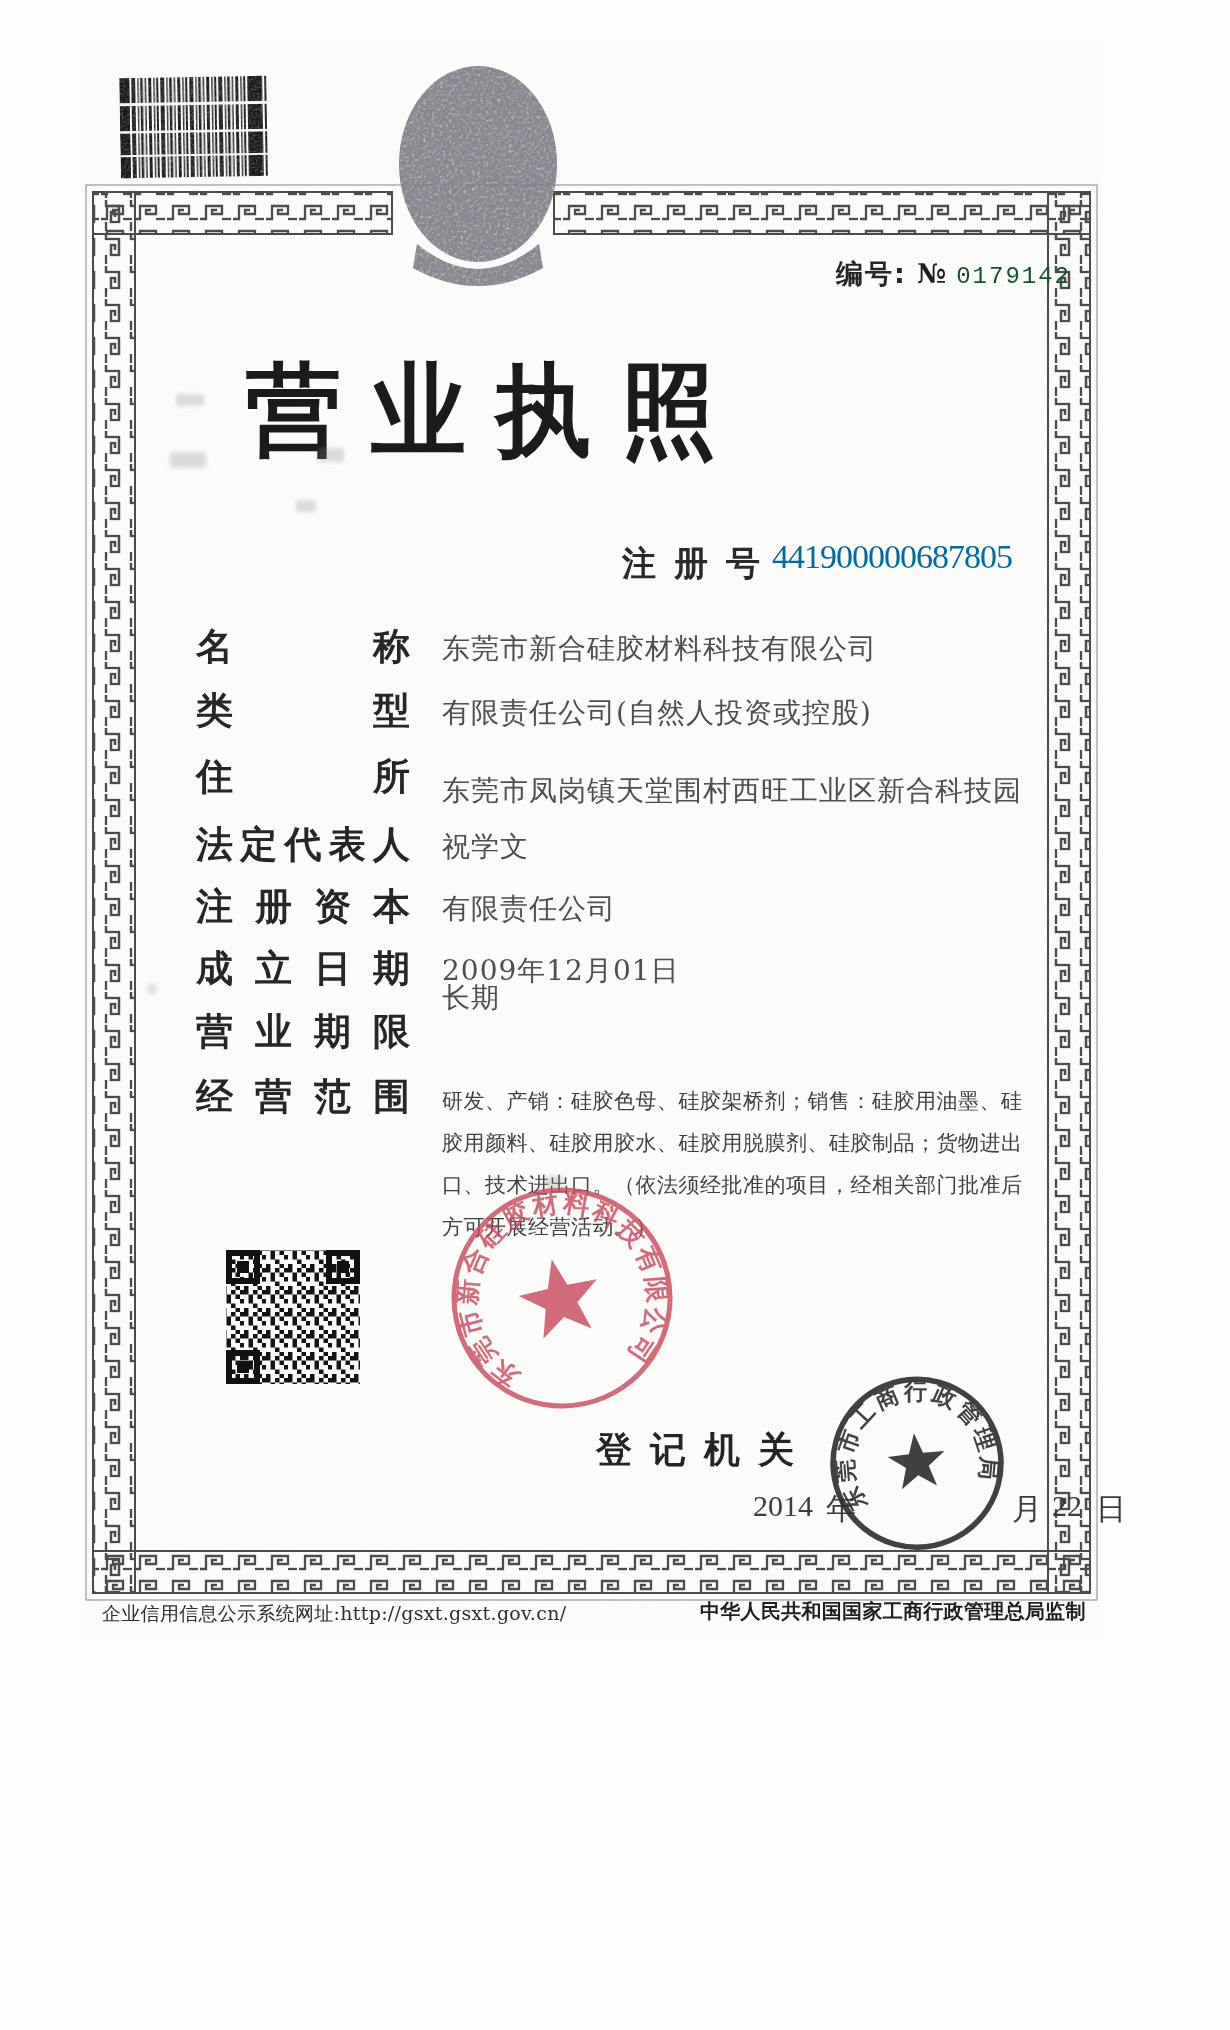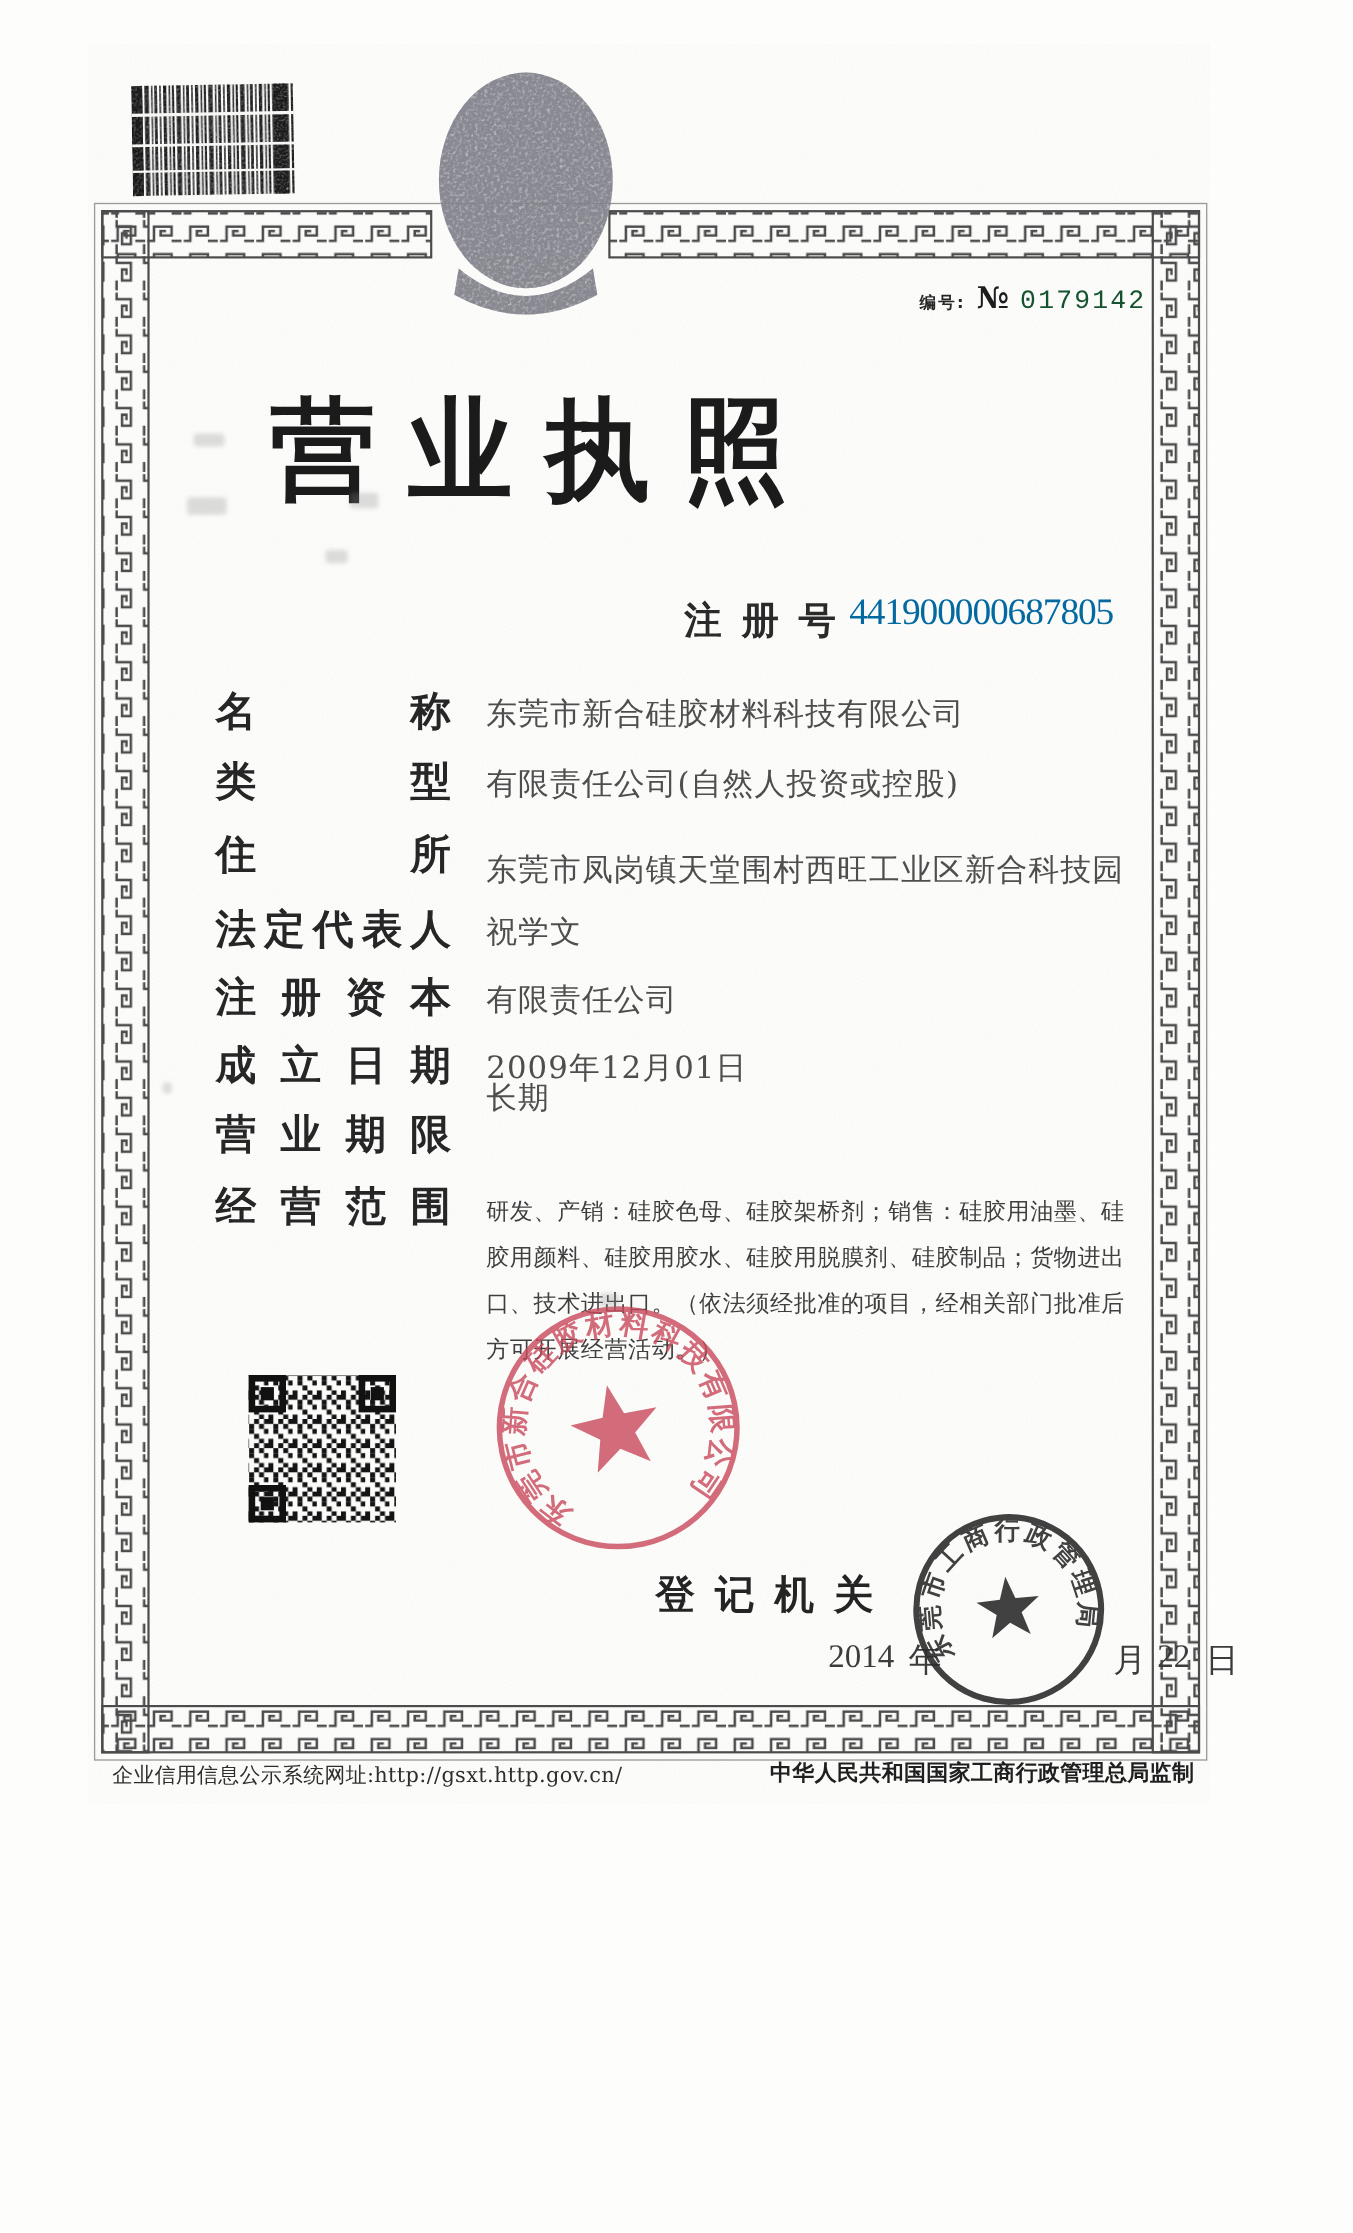--- a/index.html
+++ b/index.html
@@ -5,21 +5,21 @@
   html,body{margin:0;padding:0;}
   body{
     width:1230px;height:2030px;position:relative;overflow:hidden;
     background:#fdfdfc;
     font-family:"DejaVu Sans",sans-serif;
     color:#2f2f2f;
   }
   .abs{position:absolute;}
   
   .serial-line{left:836px;top:256px;display:flex;align-items:baseline;gap:10px;}
-  .serial-label{font-size:15px;font-weight:700;color:#252525;letter-spacing:2px;}
+  .serial-label{font-size:27px;font-weight:700;color:#252525;letter-spacing:2px;}
   .serial-no-mark{font-size:27px;font-weight:900;font-family:"DejaVu Serif",serif;color:#1d1d1d;}
   .serial-number{font-size:24px;font-family:"Liberation Mono",monospace;color:#14532d;letter-spacing:2px;}
   .doc-title{left:246px;top:350px;width:470px;display:flex;justify-content:space-between;
     font-size:95px;line-height:120px;font-weight:900;color:#1b1b1b;
     font-family:"DejaVu Serif",serif;}
   .doc-title span{transform:scaleY(1.06);}
   .reg-line-label{left:622px;top:541px;width:138px;display:flex;justify-content:space-between;
     font-size:34px;font-weight:700;color:#2a2a2a;font-family:"DejaVu Serif",serif;}
   .reg-line-number{left:772px;top:538px;font-size:34px;font-family:"Liberation Serif",serif;
     color:#0369a1;letter-spacing:-1px;}
@@ -257,21 +257,21 @@
   <defs>
     <path id="blackArc" d="M93,159 A64,64 0 1,1 93,31 A64,64 0 1,1 93,159" fill="none"></path>
   </defs>
   <circle cx="93" cy="95" r="84" fill="none" stroke="#2d2d2d" stroke-width="5.5"></circle>
   <polygon fill="#2d2d2d" points="93,65 100.1,85.3 121.5,85.7 104.4,98.7 110.6,119.3 93,107 75.4,119.3 81.6,98.7 64.5,85.7 85.9,85.3"></polygon>
   <text font-size="23" fill="#2d2d2d" letter-spacing="3.5" font-family="DejaVu Serif,serif" font-weight="700">
     <textPath href="#blackArc" startOffset="62">东莞市工商行政管理局</textPath>
   </text>
 </svg>
 
-<div class="abs footer-site">企业信用信息公示系统网址:http://gsxt.http.gov.cn/</div>
+<div class="abs footer-site">企业信用信息公示系统网址:http://gsxt.gsxt.gov.cn/</div>
 <div class="abs footer-authority">中华人民共和国国家工商行政管理总局监制</div>
 
 <div class="smudge" style="left:170px;top:452px;width:36px;height:16px;"></div>
 <div class="smudge" style="left:318px;top:448px;width:26px;height:14px;"></div>
 <div class="smudge" style="left:296px;top:500px;width:20px;height:12px;"></div>
 <div class="smudge" style="left:176px;top:394px;width:28px;height:12px;"></div>
 <div class="smudge" style="left:545px;top:1176px;width:18px;height:12px;"></div>
 <div class="smudge" style="left:148px;top:984px;width:8px;height:10px;"></div>
 
 </body></html>

